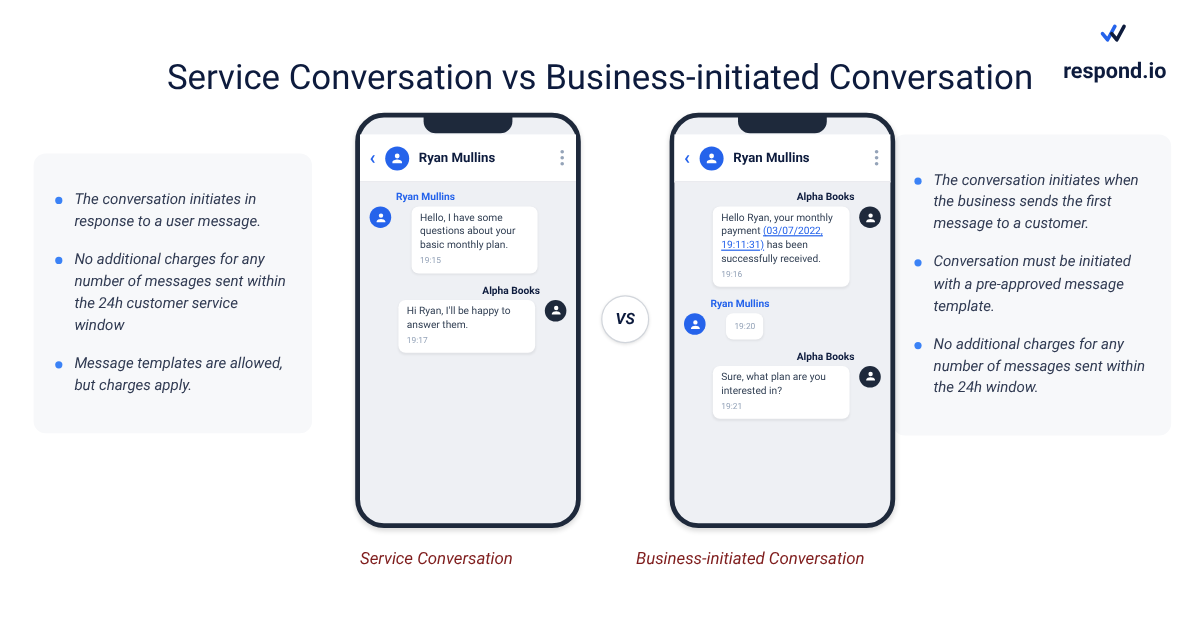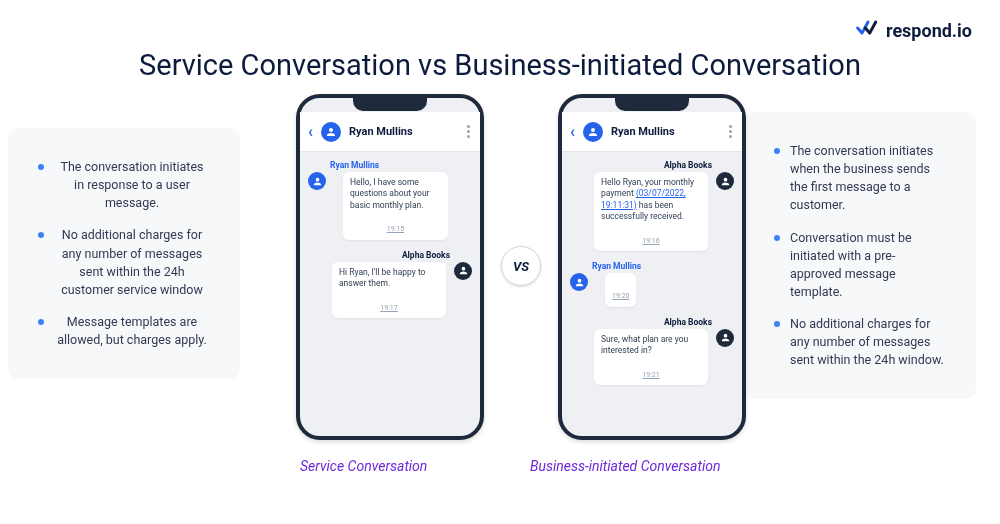--- a/index.html
+++ b/index.html
@@ -14,20 +14,21 @@
   .logo {
     position: absolute;
     top: 18px;
     right: 28px;
     display: flex;
     align-items: center;
     gap: 6px;
     font-weight: 700;
     font-size: 18px;
     color: #0d1b3d;
+    flex-direction: column;
   }
   .logo svg { width: 24px; height: 20px; }
   .title {
     text-align: center;
     font-size: 29px;
     font-weight: 400;
     color: #0d1b3d;
     padding-top: 48px;
   }
   .stage {
@@ -38,27 +39,28 @@
   }
   .bullets {
     position: absolute;
     width: 232px;
     background: #f7f8fa;
     border-radius: 10px;
     padding: 16px 18px 16px 22px;
     font-size: 12.5px;
     color: #303a52;
   }
-  .bullets.left { left: 8px; top: 34px; text-align: center; }
+  .bullets.left { left: 28px; top: 34px; }
   .bullets.right { right: 24px; top: 18px; }
   .bullets ul { list-style: none; }
   .bullets li {
     position: relative;
+    font-style: italic;
     line-height: 1.45;
-    margin: 14px 12px;
+    margin: 14px 0;
     padding-left: 12px;
   }
   .bullets li::before {
     content: "";
     position: absolute;
     left: -4px;
     top: 6px;
     width: 6px;
     height: 6px;
     background: #3b82f6;
@@ -144,23 +146,22 @@
   .msg.user .meta { padding-left: 22px; }
   .msg.user .bubble-row { display:flex; gap:17px; }
   .msg.user .sender { color:#2563eb; }
   .msg.biz { padding-left: 24px; }
   .msg.biz .meta { justify-content: flex-end; padding-right: 22px; }
   .msg.biz .bubble-row { display:flex; gap:8px; flex-direction: row-reverse; }
   .msg.biz .sender { color:#0d1b3d; }
   .msg .time {
     font-size: 7px;
     color:#94a3b8;
-    text-align: center;
-    margin-top: 14px;
-    text-decoration: underline;
+    text-align: left;
+    margin-top: 2px;
   }
   .msg.biz .time { padding-right: 0; }
   .link { color:#2563eb; text-decoration: underline; }
   .vs-badge {
     position: absolute;
     left: 501px;
     top: 152px;
     width: 40px;
     height: 40px;
     border-radius: 50%;
@@ -172,21 +173,21 @@
     font-weight: 700;
     font-size: 13px;
     color:#0d1b3d;
     box-shadow: 0 1px 3px rgba(0,0,0,.12);
     font-style: italic;
   }
   .caption {
     position: absolute;
     font-style: italic;
     font-size: 14px;
-    color:#6d28d9;
+    color:#7f1d1d;
     top: 364px;
   }
   .caption.c1 { left: 300px; }
   .caption.c2 { left: 530px; }
 </style>
 </head>
 <body>
 
 <div class="logo">
   <span>

